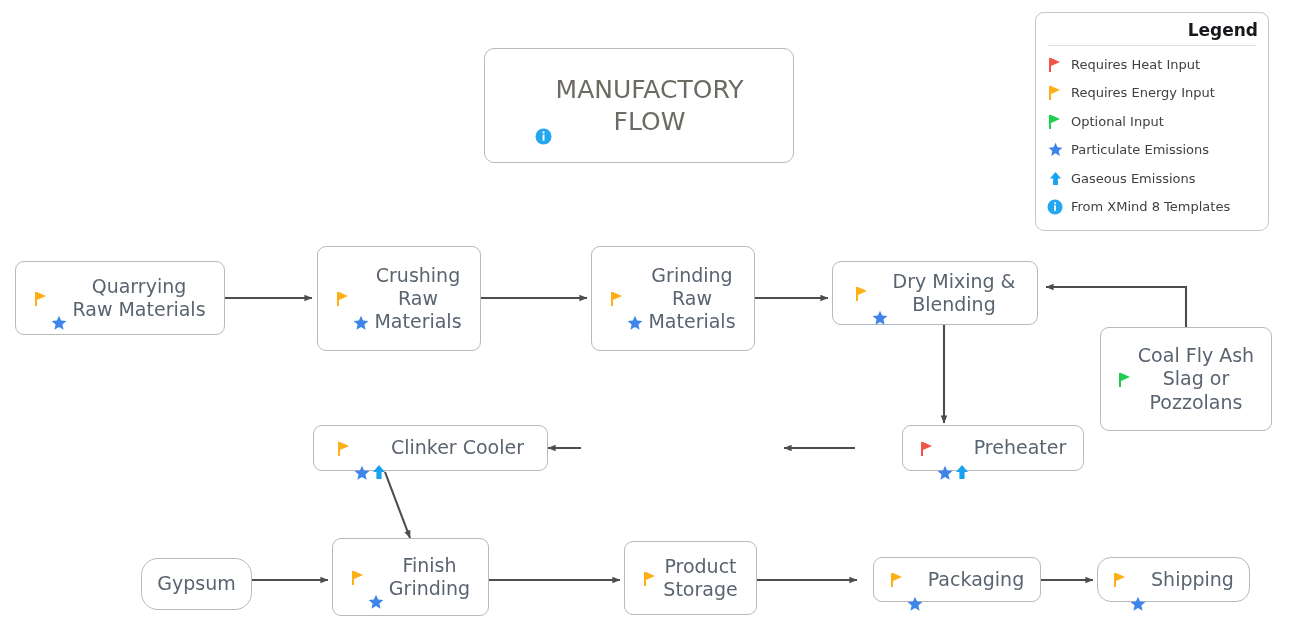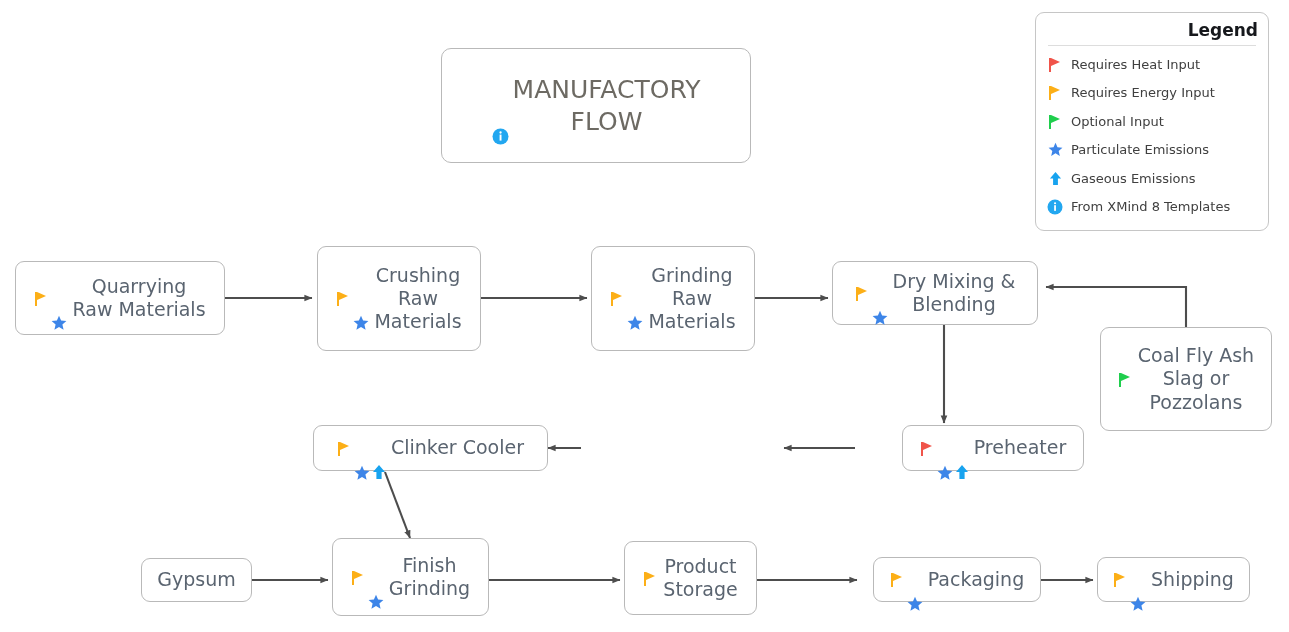--- a/index.html
+++ b/index.html
@@ -51,20 +51,21 @@
     flex: 0 0 auto;
   }
   .node .label {
     flex: 0 1 auto;
   }
   .node.title-node {
     font-size: 25px;
     color: #6d6a63;
     border-radius: 10px;
     line-height: 1.25;
+    margin-left: 43px;
   }
   .node.title-node .icons { margin-right: 4px; }
 
   
   .ico {
     display: inline-block;
     position: relative;
     width: 15px;
     height: 17px;
     vertical-align: middle;
@@ -280,21 +281,21 @@
       </span>
       <span class="ico up">
         <svg viewBox="0 0 14 16" width="14" height="16">
             <path d="M7 1 L13 8 L9.6 8 L9.6 15 L4.4 15 L4.4 8 L1 8 Z" fill="#18a3ef"></path>
           </svg>
       </span>
     </span>
     <span class="label">Clinker Cooler</span>
   </div>
 
-  <div class="node" style="left:141px; top:558px; width:111px; height:44px;">
+  <div class="node" style="left:141px; top:558px; width:111px; height:52px;border-radius:17px;">
     <span class="label">Gypsum</span>
   </div>
 
   <div class="node" style="left:332px; top:538px; width:157px; height:78px;">
     <span class="icons">
       <span class="ico flag yellow"></span>
       <span class="ico star">
         <svg viewBox="0 0 16 16" width="16" height="16">
             <path d="M8 0.7 L10.1 5.6 L15.4 6.1 L11.4 9.6 L12.6 14.8 L8 12.1 L3.4 14.8 L4.6 9.6 L0.6 6.1 L5.9 5.6 Z" fill="#3d85e8"></path>
           </svg>
@@ -317,21 +318,21 @@
       <span class="ico flag yellow"></span>
       <span class="ico star">
         <svg viewBox="0 0 16 16" width="16" height="16">
             <path d="M8 0.7 L10.1 5.6 L15.4 6.1 L11.4 9.6 L12.6 14.8 L8 12.1 L3.4 14.8 L4.6 9.6 L0.6 6.1 L5.9 5.6 Z" fill="#3d85e8"></path>
           </svg>
       </span>
     </span>
     <span class="label">Packaging</span>
   </div>
 
-  <div class="node" style="left:1097px; top:557px; width:153px; height:45px;">
+  <div class="node" style="left:1097px; top:557px; width:153px; height:45px;border-radius:14px;">
     <span class="icons">
       <span class="ico flag yellow"></span>
       <span class="ico star">
         <svg viewBox="0 0 16 16" width="16" height="16">
             <path d="M8 0.7 L10.1 5.6 L15.4 6.1 L11.4 9.6 L12.6 14.8 L8 12.1 L3.4 14.8 L4.6 9.6 L0.6 6.1 L5.9 5.6 Z" fill="#3d85e8"></path>
           </svg>
       </span>
     </span>
     <span class="label">Shipping</span>
   </div>

